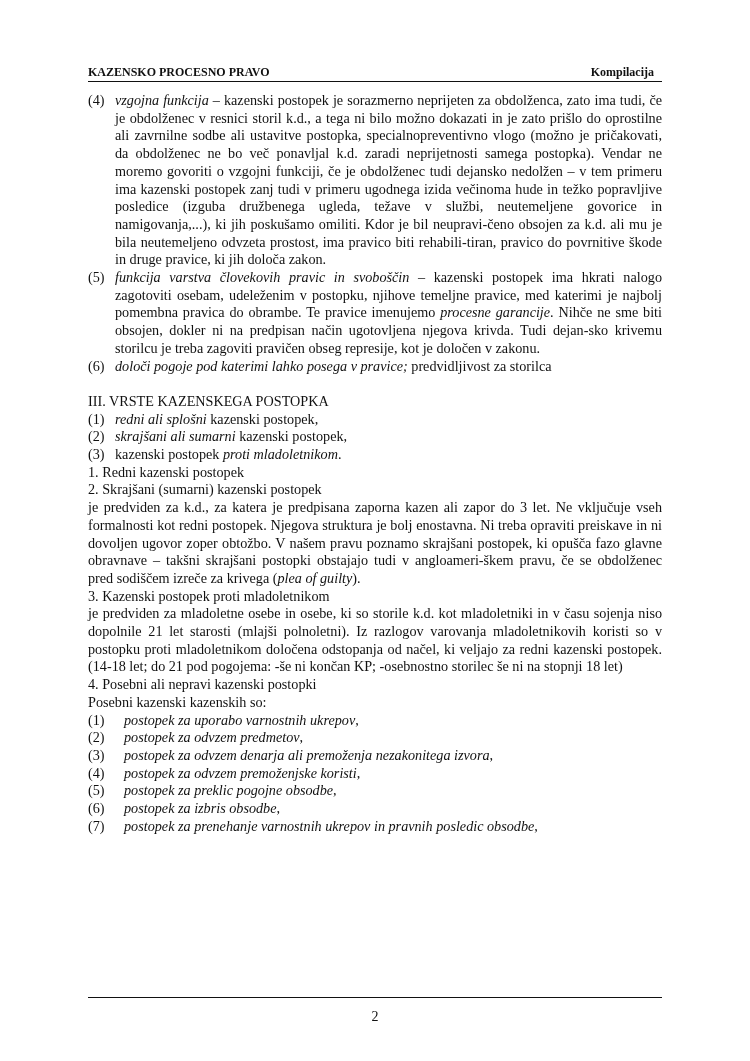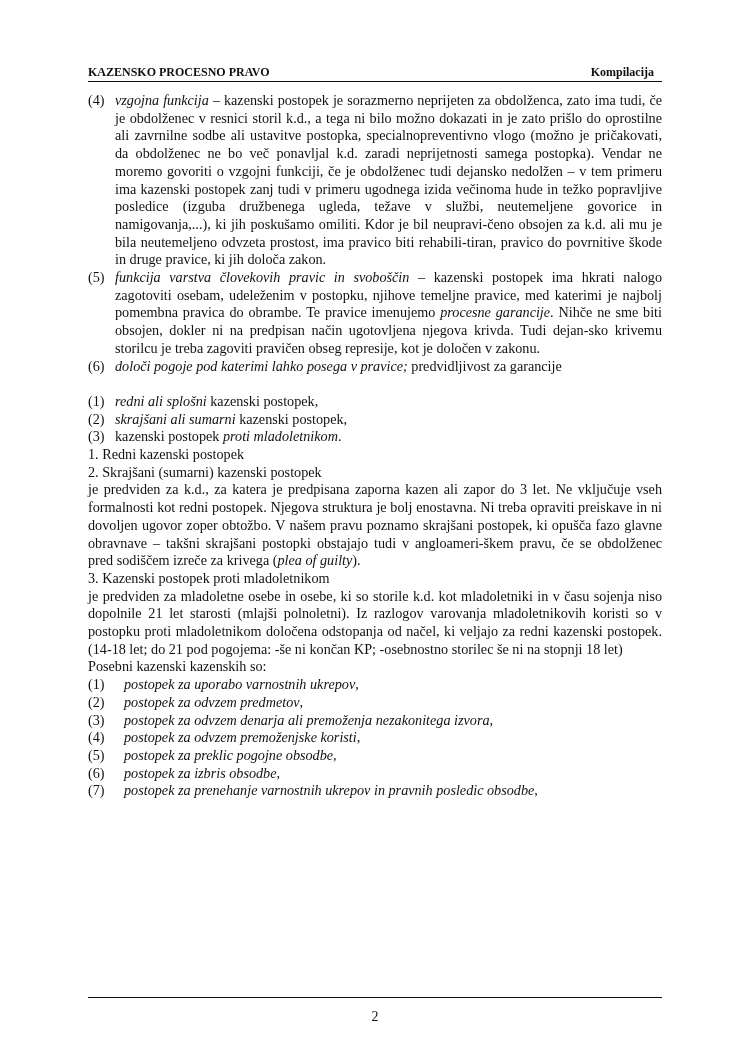--- a/index.html
+++ b/index.html
@@ -37,25 +37,26 @@
     <span class="txt"><i>vzgojna funkcija</i><span> – kazenski postopek je sorazmerno neprijeten za obdolženca, zato ima tudi, če je obdolženec v resnici storil k.d., a tega ni bilo možno dokazati in je zato prišlo do oprostilne ali zavrnilne sodbe ali ustavitve postopka, specialnopreventivno vlogo (možno je pričakovati, da obdolženec ne bo več ponavljal k.d. zaradi neprijetnosti samega postopka). Vendar ne moremo govoriti o vzgojni funkciji, če je obdolženec tudi dejansko nedolžen – v tem primeru ima kazenski postopek zanj tudi v primeru ugodnega izida večinoma hude in težko popravljive posledice (izguba družbenega ugleda, težave v službi, neutemeljene govorice in namigovanja,...), ki jih poskušamo omiliti. Kdor je bil neupravi-čeno obsojen za k.d. ali mu je bila neutemeljeno odvzeta prostost, ima pravico biti rehabili-tiran, pravico do povrnitive škode in druge pravice, ki jih določa zakon.</span></span>
   </div>
 
   <div class="item">
     <span class="num">(5)</span>
     <span class="txt"><i>funkcija varstva človekovih pravic in svoboščin</i><span> – kazenski postopek ima hkrati nalogo zagotoviti osebam, udeleženim v postopku, njihove temeljne pravice, med katerimi je najbolj pomembna pravica do obrambe. Te pravice imenujemo </span><i>procesne garancije</i><span>. Nihče ne sme biti obsojen, dokler ni na predpisan način ugotovljena njegova krivda. Tudi dejan-sko krivemu storilcu je treba zagoviti pravičen obseg represije, kot je določen v zakonu.</span></span>
   </div>
 
   <div class="item">
     <span class="num">(6)</span>
-    <span class="txt"><i>določi pogoje pod katerimi lahko posega v pravice;</i><span> predvidljivost za garancije</span></span>
+    <span class="txt"><i>določi pogoje pod katerimi lahko posega v pravice;</i><span> predvidljivost za storilca</span></span>
   </div>
 
   <div class="gap"></div>
 
+  <p>III. VRSTE KAZENSKEGA POSTOPKA</p>
 
   <div class="item">
     <span class="num">(1)</span>
     <span class="txt"><i>redni ali splošni</i><span> kazenski postopek,</span></span>
   </div>
   <div class="item">
     <span class="num">(2)</span>
     <span class="txt"><i>skrajšani ali sumarni</i><span> kazenski postopek,</span></span>
   </div>
   <div class="item">
@@ -64,20 +65,21 @@
   </div>
 
   <p><span>1. </span><b>Redni kazenski postopek</b></p>
 
   <p><span>2. </span><b>Skrajšani (sumarni) kazenski postopek</b></p>
   <p class="just"><span>je predviden za k.d., za katera je predpisana zaporna kazen ali zapor do 3 let. Ne vključuje vseh formalnosti kot redni postopek. Njegova struktura je bolj enostavna. Ni treba opraviti preiskave in ni dovoljen ugovor zoper obtožbo. V našem pravu poznamo skrajšani postopek, ki opušča fazo glavne obravnave – takšni skrajšani postopki obstajajo tudi v angloameri-škem pravu, če se obdolženec pred sodiščem izreče za krivega (</span><i>plea of guilty</i><span>).</span></p>
 
   <p><span>3. </span><b>Kazenski postopek proti mladoletnikom</b></p>
   <p class="just">je predviden za mladoletne osebe in osebe, ki so storile k.d. kot mladoletniki in v času sojenja niso dopolnile 21 let starosti (mlajši polnoletni). Iz razlogov varovanja mladoletnikovih koristi so v postopku proti mladoletnikom določena odstopanja od načel, ki veljajo za redni kazenski postopek. (14-18 let; do 21 pod pogojema: -še ni končan KP; -osebnostno storilec še ni na stopnji 18 let)</p>
 
+  <p><span>4. </span><b>Posebni ali nepravi kazenski postopki</b></p>
   <p>Posebni kazenski kazenskih so:</p>
 
   <div class="item s2">
       <span class="num">(1)</span>
       <span class="txt"><i>postopek za uporabo varnostnih ukrepov</i><span>,</span></span>
     </div>
   <div class="item s2">
       <span class="num">(2)</span>
       <span class="txt"><i>postopek za odvzem predmetov</i><span>,</span></span>
     </div>

